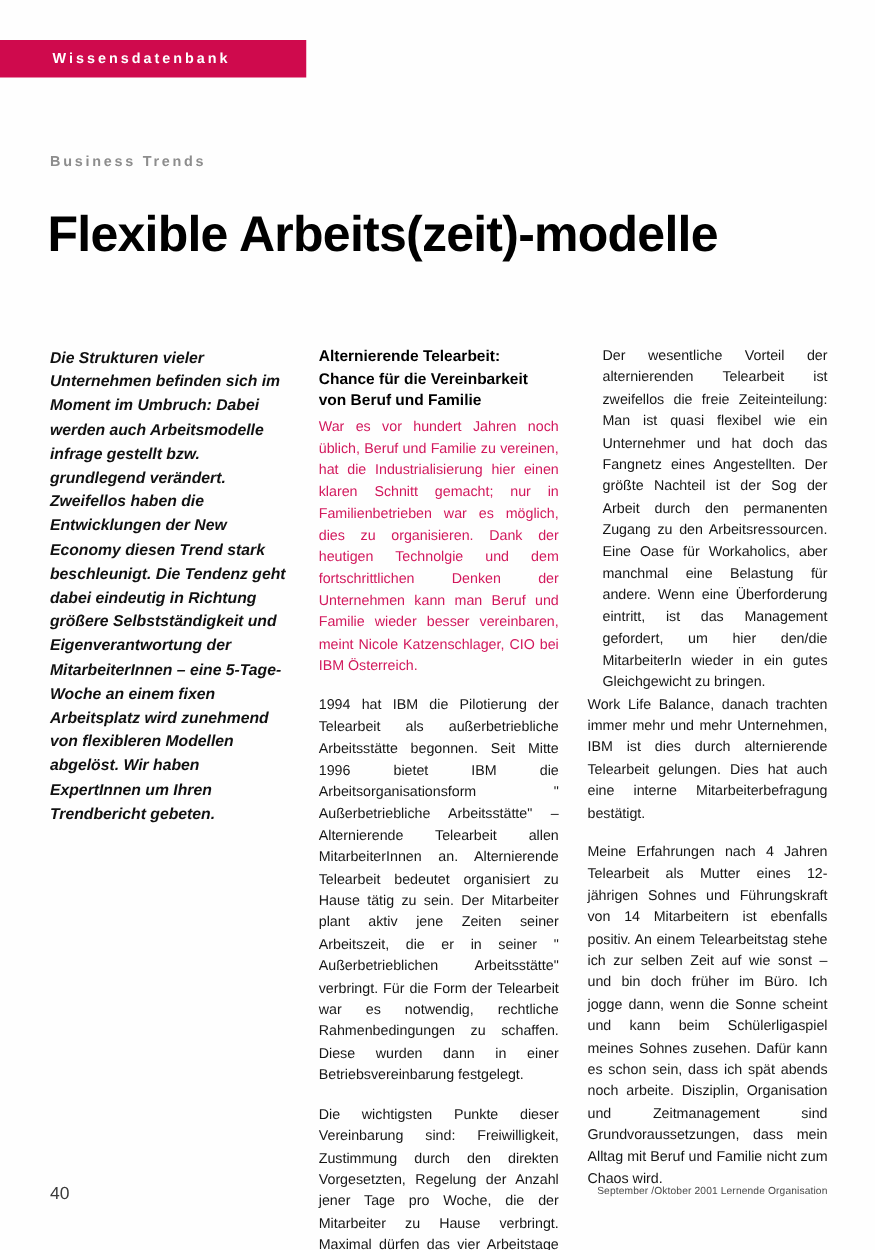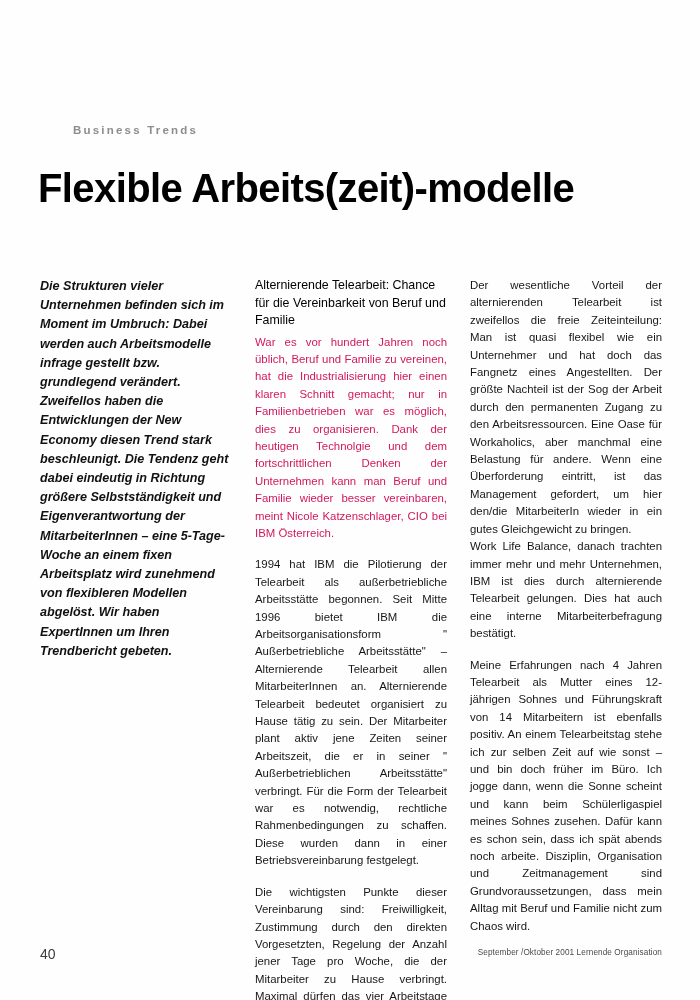--- a/index.html
+++ b/index.html
@@ -45,21 +45,20 @@
   
   .kicker {
     position: absolute;
     left: 40px;
     top: 124px;
     font-size: 11.5px;
     font-weight: 600;
     letter-spacing: 2.2px;
     color: #8d8d8d;
     white-space: nowrap;
-    margin-left: 33px;
   }
   .headline {
     position: absolute;
     left: 38px;
     top: 137px;
     width: 560px;
     font-size: 40px;
     line-height: 48px;
     font-weight: 700;
     letter-spacing: -0.6px;
@@ -81,40 +80,41 @@
     font-style: italic;
     font-weight: 600;
     color: #111111;
     margin: 0;
     text-align: left;
   }
 
   .subhead {
     font-size: 12.4px;
     line-height: 17.5px;
-    font-weight: 400;
+    font-weight: 700;
     color: #000000;
     margin: 0 0 4px 0;
   }
 
   p.body {
     font-size: 11.4px;
     line-height: 17.4px;
     color: #161616;
     margin: 0 0 14px 0;
     text-align: justify;
     hyphens: none;
   }
   p.body:last-child { margin-bottom: 0; }
 
   p.body.accent {
     color: #d2185c;
   }
   p.body.tight {
     margin-bottom: 0;
+    margin-left: 12px;
   }
 
   
   .footer-page {
     position: absolute;
     left: 40px;
     top: 946px;
     font-size: 14px;
     font-weight: 400;
     color: #3a3a3a;
@@ -128,20 +128,23 @@
     white-space: nowrap;
     letter-spacing: 0.1px;
     text-align: center;
   }
 </style>
 </head>
 <body>
 
 <div class="page">
 
+  <div class="banner">
+    <span class="banner-label">Wissensdatenbank</span>
+  </div>
 
   <div class="kicker">Business Trends</div>
 
   <h1 class="headline">Flexible Arbeits(zeit)-modelle</h1>
 
   <div class="col col-1">
     <p class="lead">Die Strukturen vieler Unternehmen befinden sich im Moment im Umbruch: Dabei werden auch Arbeitsmodelle infrage gestellt bzw. grundlegend verändert. Zweifellos haben die Entwicklungen der New Economy diesen Trend stark beschleunigt. Die Tendenz geht dabei eindeutig in Richtung größere Selbstständigkeit und Eigenverantwortung der MitarbeiterInnen – eine 5-Tage-Woche an einem fixen Arbeitsplatz wird zunehmend von flexibleren Modellen abgelöst. Wir haben ExpertInnen um Ihren Trendbericht gebeten.</p>
   </div>
 
   <div class="col col-2">

